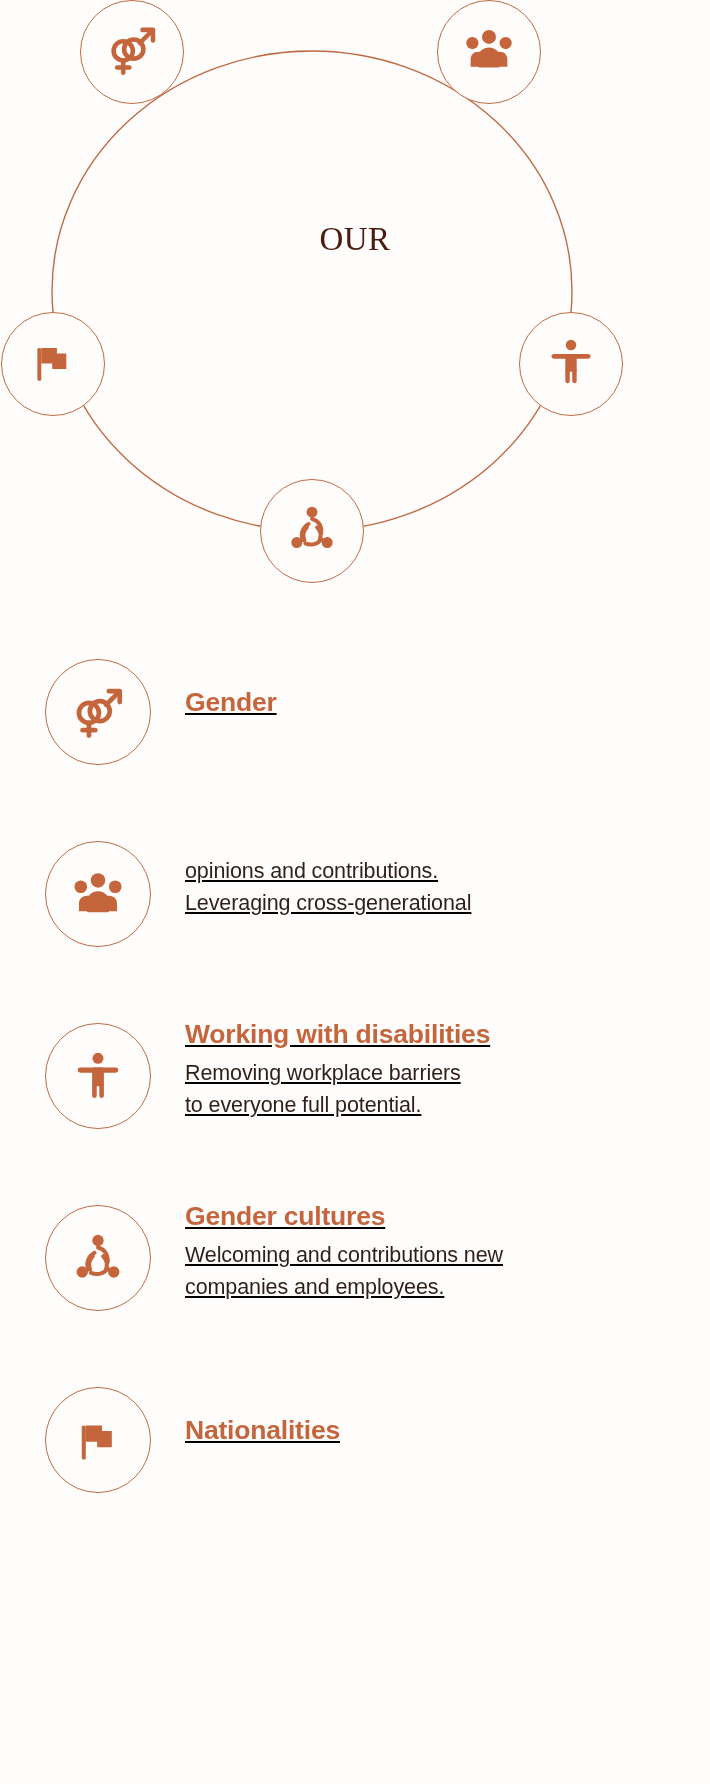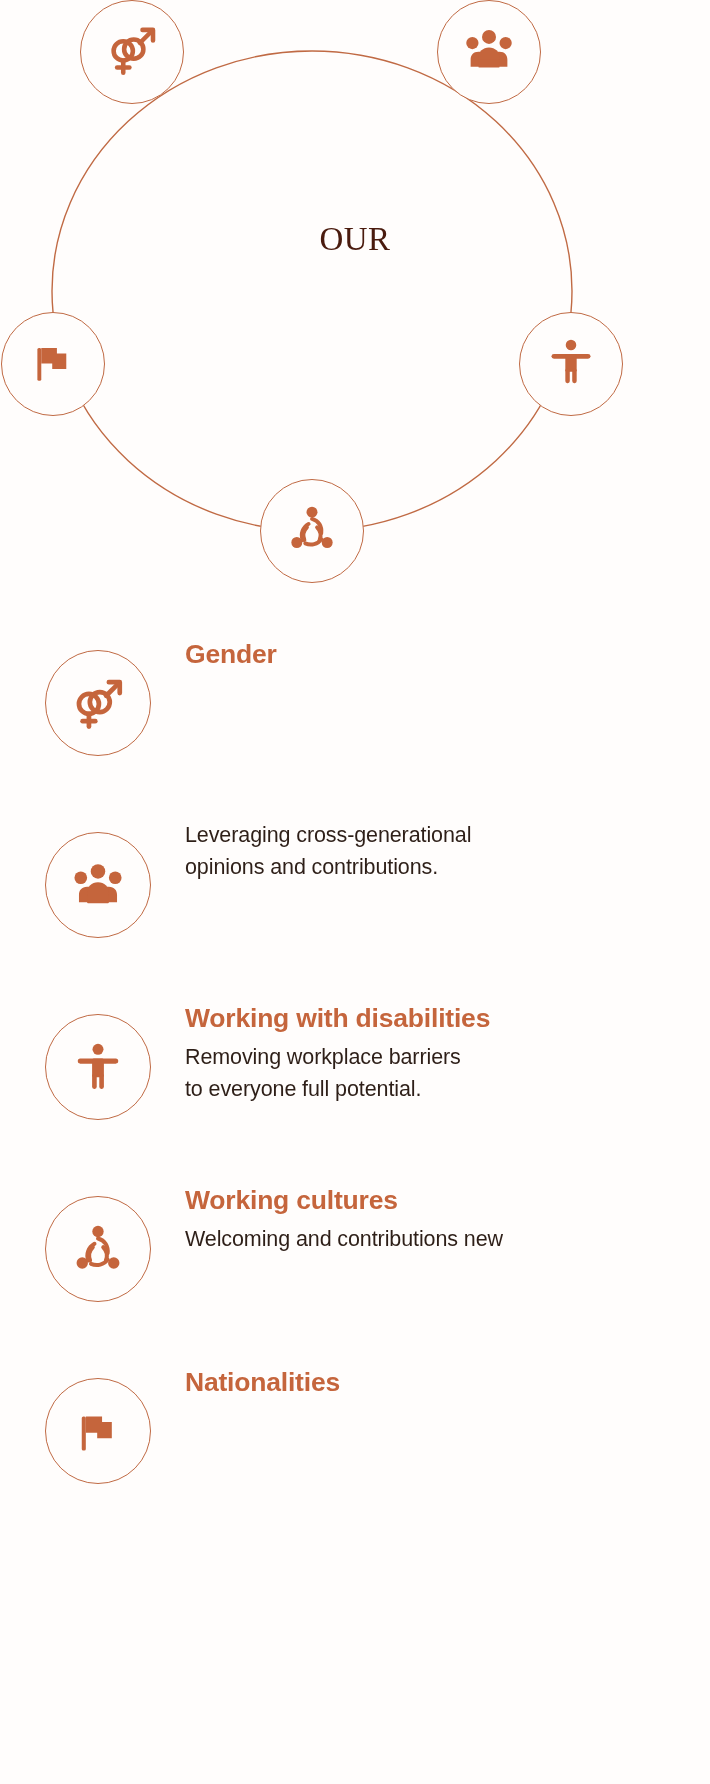--- a/index.html
+++ b/index.html
@@ -11,21 +11,21 @@
     --bg:#fffdfc;
   }
   *{box-sizing:border-box;margin:0;padding:0;}
   html,body{
     width:710px;
     height:1784px;
     background:var(--bg);
     font-family:"Liberation Sans", sans-serif;
     overflow:hidden;
   }
-  .page{position:relative;width:710px;height:1784px;background:var(--bg);}
+  .page{position:relative;width:710px;height:1784px;background:var(--bg);text-decoration:underline;}
 
   
   .diagram{position:relative;width:710px;height:612px;}
   .diagram svg{position:absolute;top:0;left:0;}
 
   .dia-title{
     position:absolute;
     left:0; right:0;
     top:218px;
     text-align:center;
@@ -53,21 +53,21 @@
   .node-gender      {left:80px;   top:0px;}
   .node-generations {left:437px;  top:0px;}
   .node-disability  {left:519px;  top:312px;}
   .node-cultures    {left:260px;  top:479px;}
   .node-nationality {left:1px;    top:312px;}
 
   
   .list{position:relative;padding:22px 0 0 0;}
   .row{
     display:flex;
-    align-items:flex-start;
+    align-items:center;
     padding:0 10px 0 45px;
     margin-bottom:42px;
     min-height:140px;
   }
   .row-icon{
     flex:0 0 auto;
     width:106px;height:106px;
     border-radius:50%;
     border:1.4px solid var(--accent-line);
     background:var(--bg);
@@ -198,22 +198,22 @@
           <circle cx="13" cy="24" r="7"></circle>
           <circle cx="51" cy="24" r="7"></circle>
           <path d="M20 34c-6 0-9 4-9 9v8h13v-9c0-3 1-6 3-8z"></path>
           <path d="M44 34c6 0 9 4 9 9v8H40v-9c0-3-1-6-3-8z"></path>
           <path d="M32 29c-7 0-12 5-12 11 0 6 5 11 12 11s12-5 12-11c0-6-5-11-12-11z"></path>
           <rect x="20" y="43" width="24" height="9" rx="1"></rect>
         </svg>
       </span>
       <div class="row-text">
         <div class="row-desc">
+          <span class="dl">opinions and contributions.</span>
           <span class="dl">Leveraging cross-generational</span>
-          <span class="dl">opinions and contributions.</span>
         </div>
       </div>
     </div>
 
     <div class="row">
       <span class="row-icon">
         <svg width="54" height="54" viewBox="0 0 64 64" fill="#c5653c">
           <circle cx="32" cy="11" r="6.5"></circle>
           <rect x="8" y="22" width="48" height="6" rx="3"></rect>
           <rect x="25" y="22" width="14" height="22" rx="2"></rect>
@@ -237,23 +237,24 @@
           <circle cx="14" cy="48" r="6.5" fill="#c5653c" stroke="none"></circle>
           <circle cx="50" cy="48" r="6.5" fill="#c5653c" stroke="none"></circle>
           <path d="M32 20c8 2 12 9 11 17"></path>
           <path d="M21 45c-3-7 0-15 7-19"></path>
           <path d="M43 44c-4 6-12 8-19 5"></path>
           <path d="M26 30c-4 4-5 10-3 15"></path>
           <path d="M38 30c4 4 5 10 3 15"></path>
         </svg>
       </span>
       <div class="row-text">
-        <div class="row-title">Working cultures</div>
+        <div class="row-title">Gender cultures</div>
         <div class="row-desc">
           <span class="dl">Welcoming and contributions new</span>
+          <span class="dl">companies and employees.</span>
         </div>
       </div>
     </div>
 
     <div class="row">
       <span class="row-icon">
         <svg width="52" height="52" viewBox="0 0 64 64" fill="#c5653c">
           <rect x="12" y="14" width="5" height="42" rx="2"></rect>
           <path d="M17 14h20v7h12v20H31v-7H17z"></path>
         </svg>

